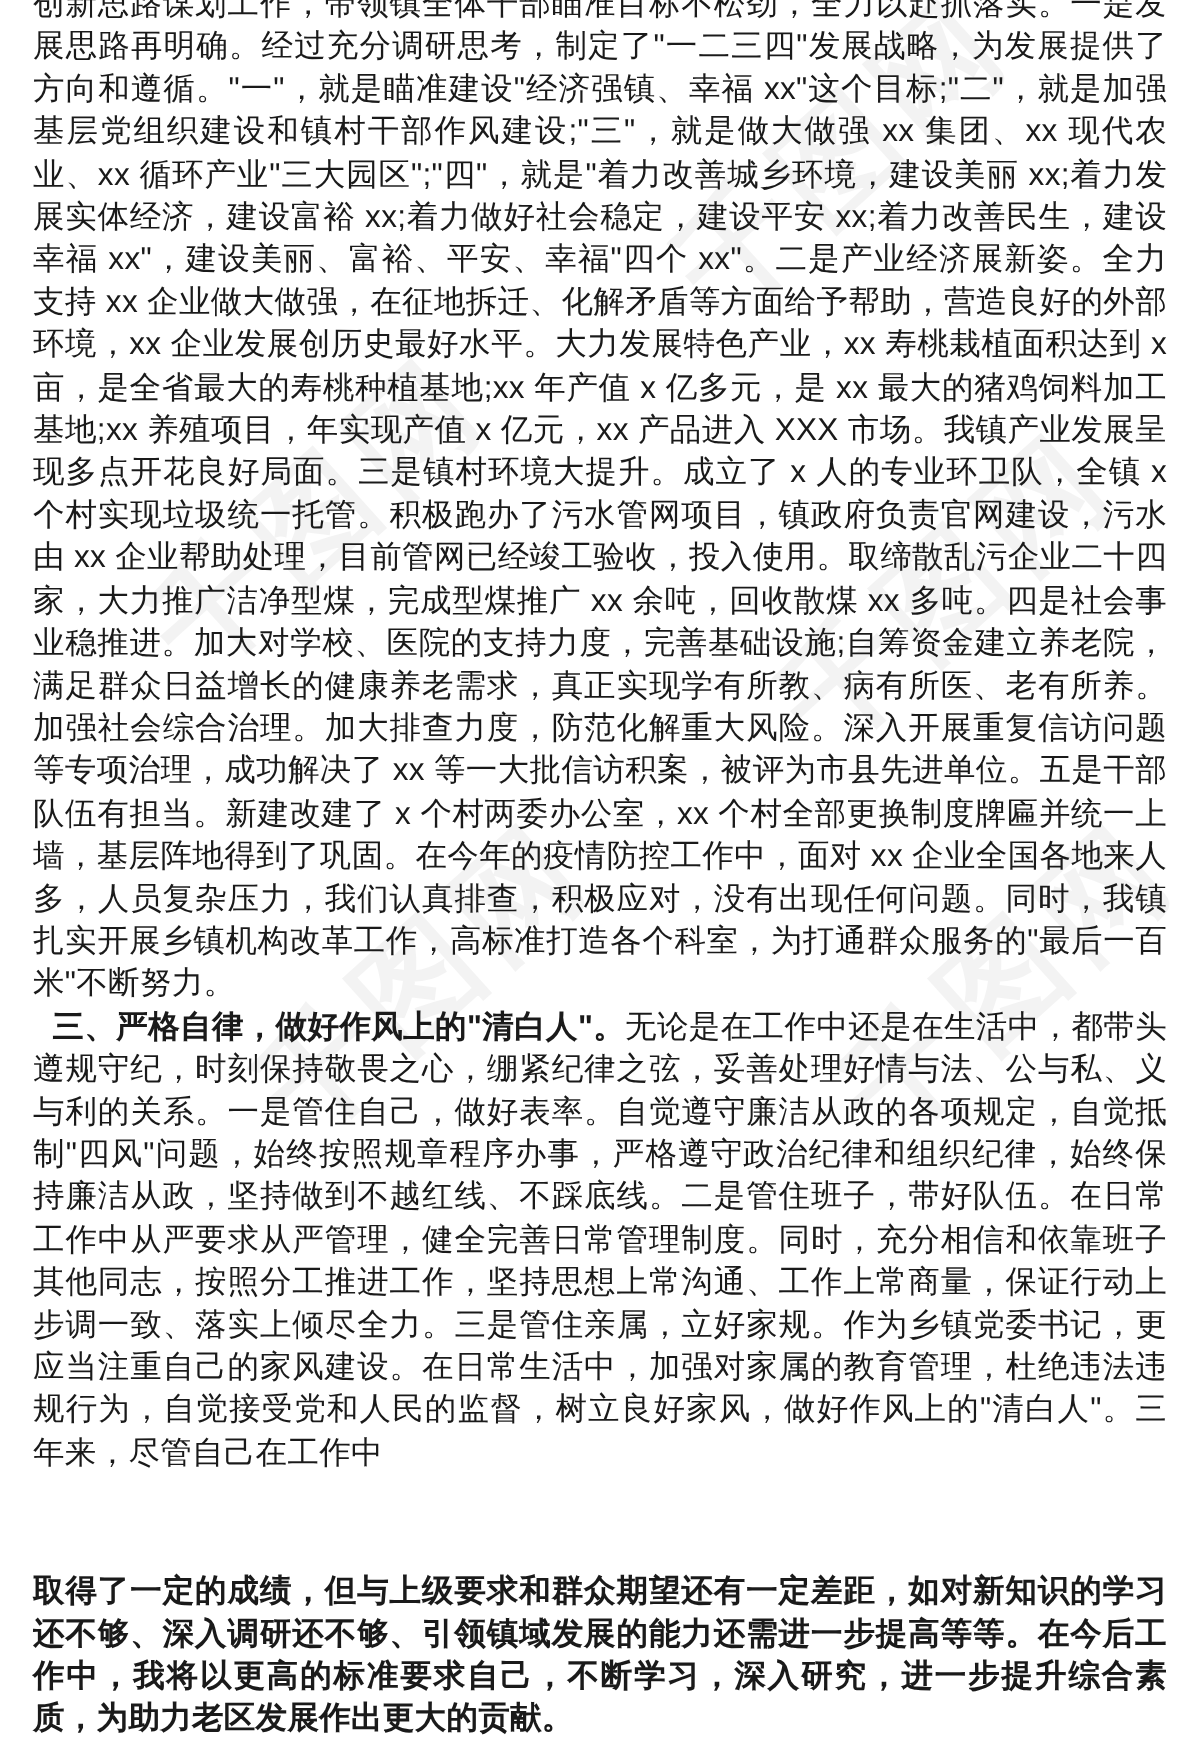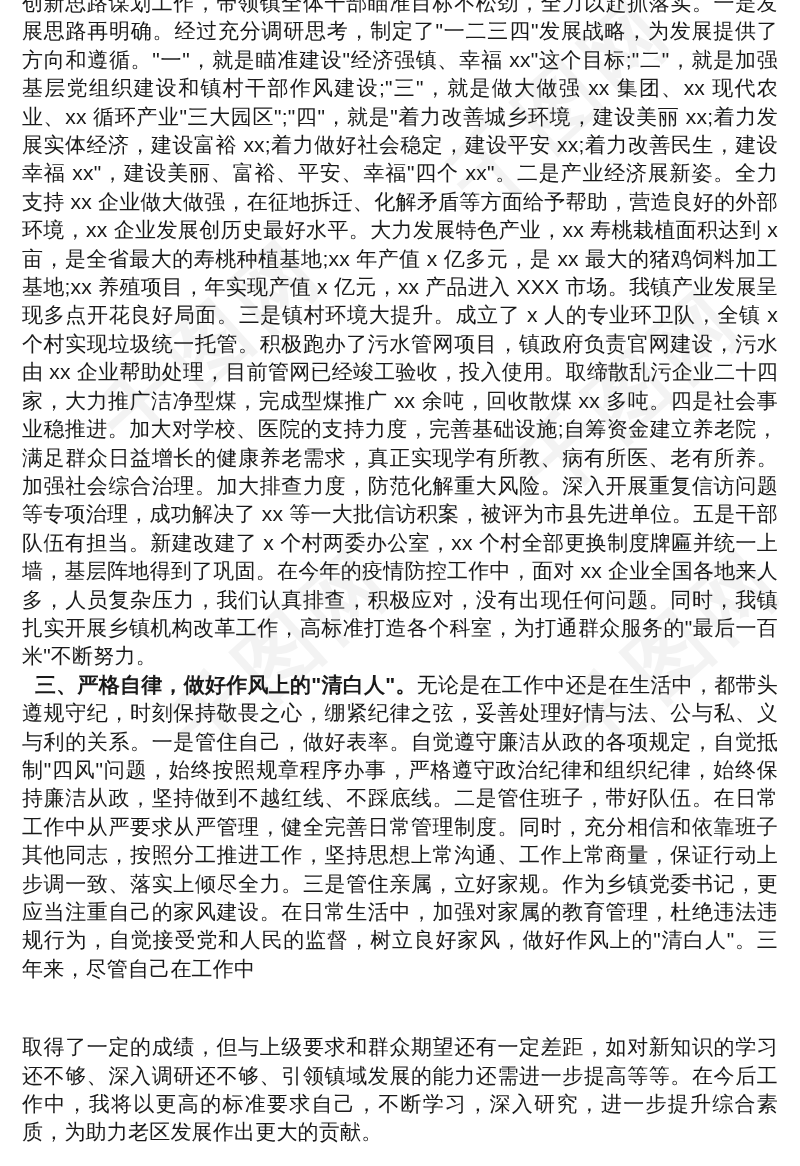--- a/index.html
+++ b/index.html
@@ -48,21 +48,22 @@
     font-size: 21px;
     line-height: 28.4px;
     color: #1a1a1a;
     text-align: justify;
     letter-spacing: 0.2px;
   }
   .para.indent {
     text-indent: 13px;
   }
   .para.closing {
-    margin-top: 50px;
+    margin-top: 64px;
+    font-weight: bold;
   }
   .para strong {
     font-weight: 700;
   }
 </style>
 </head>
 <body>
 
 <div class="watermark-layer">
   <span class="wm t1">千图网</span>

